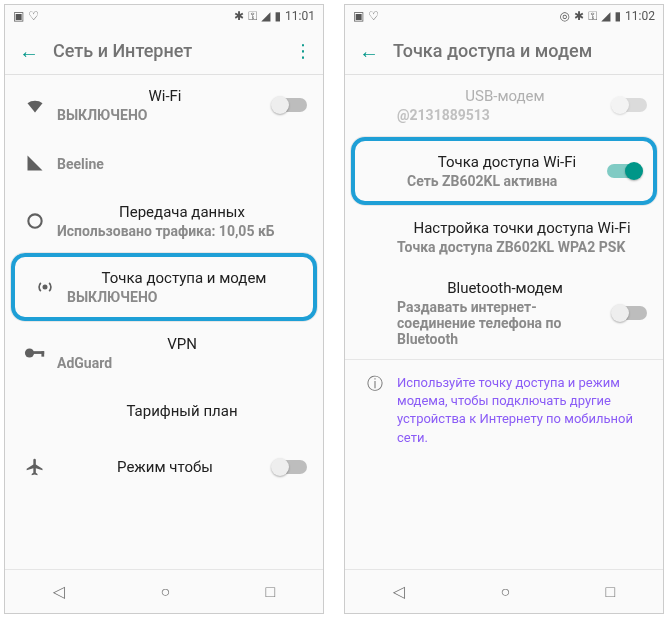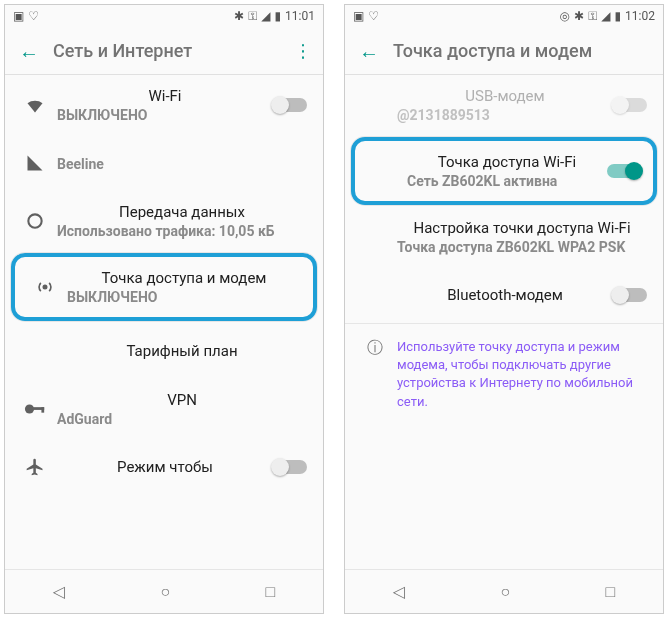--- a/index.html
+++ b/index.html
@@ -165,37 +165,37 @@
         </div>
         <div class="row-text">
           <div class="row-title">Точка доступа и модем</div>
           <div class="row-sub">ВЫКЛЮЧЕНО</div>
         </div>
       </div>
     </div>
 
 
     <div class="row">
-      <div class="row-icon"></div>
-      <div class="row-text">
-        <div class="row-title">Тарифный план</div>
-      </div>
-    </div>
-
-    <div class="row">
       <div class="row-icon">
         <svg width="22" height="12" viewBox="0 0 24 12" fill="#606060">
             <circle cx="6" cy="6" r="5"></circle>
             <rect x="10" y="4" width="12" height="3"></rect>
             <rect x="19" y="4" width="3" height="6"></rect>
           </svg>
       </div>
       <div class="row-text">
         <div class="row-title">VPN</div>
         <div class="row-sub">AdGuard</div>
+      </div>
+    </div>
+
+    <div class="row">
+      <div class="row-icon"></div>
+      <div class="row-text">
+        <div class="row-title">Тарифный план</div>
       </div>
     </div>
 
     <div class="row">
       <div class="row-icon">
         <svg width="20" height="20" viewBox="0 0 24 24" fill="#606060">
             <path d="M21 16v-2l-8-5V3.5a1.5 1.5 0 0 0-3 0V9l-8 5v2l8-2.5V19l-2 1.5V22l3.5-1 3.5 1v-1.5L13 19v-5.5l8 2.5z"></path>
           </svg>
       </div>
       <div class="row-text">
@@ -261,20 +261,21 @@
       <div class="row-text">
         <div class="row-title">Настройка точки доступа Wi-Fi</div>
         <div class="row-sub">Точка доступа ZB602KL WPA2 PSK</div>
       </div>
     </div>
 
     <div class="row">
       <div class="row-icon"></div>
       <div class="row-text">
         <div class="row-title">Bluetooth-модем</div>
+        <div class="row-sub">Раздавать интернет-соединение телефона по Bluetooth</div>
       </div>
       <div class="switch"></div>
     </div>
 
     <div class="info-row">
       <div class="info-icon">ⓘ</div>
       <div class="info-text">Используйте точку доступа и режим модема, чтобы подключать другие устройства к Интернету по мобильной сети.</div>
     </div>
 
   </div>

